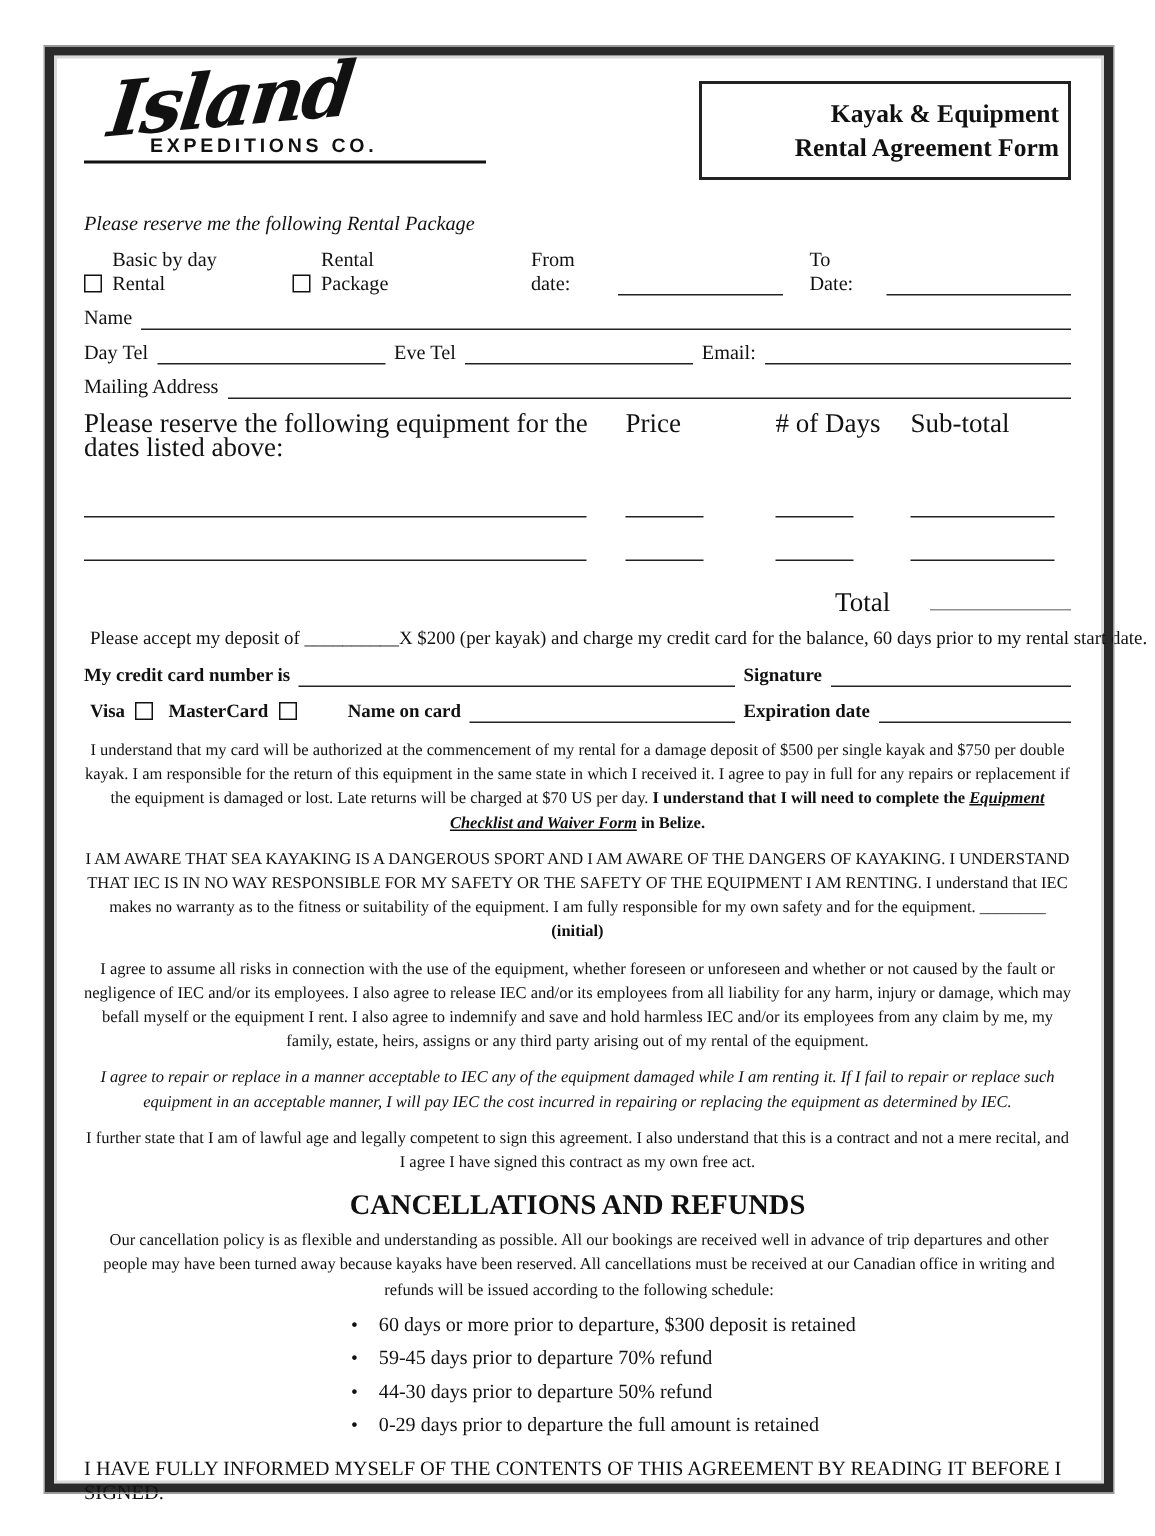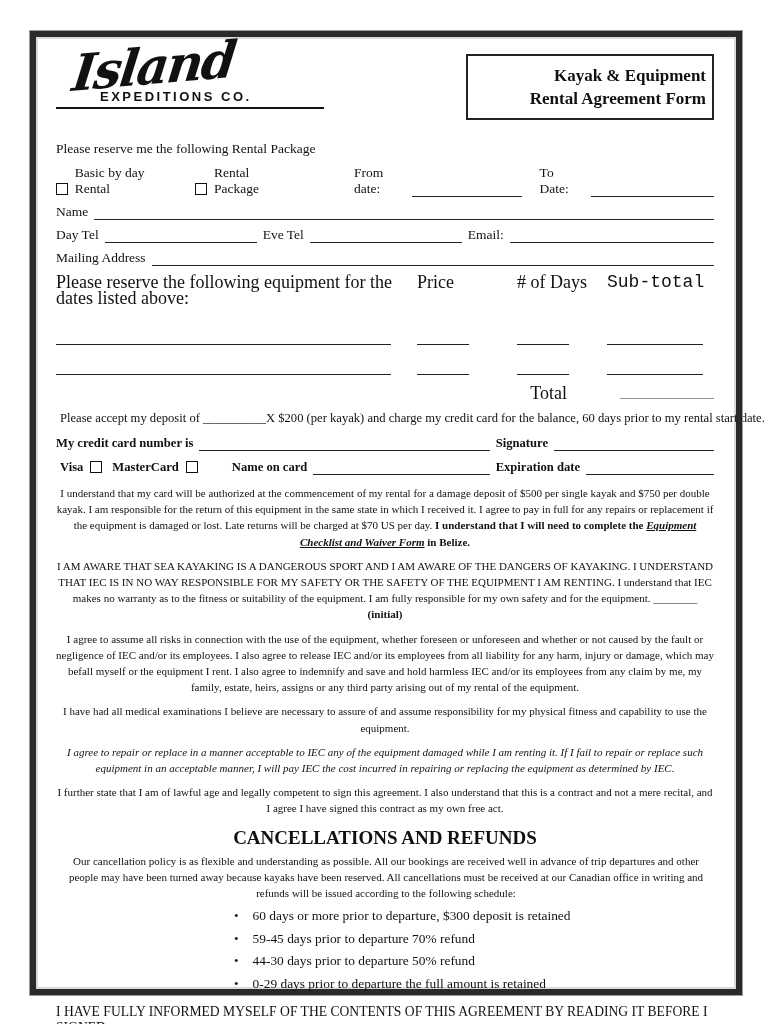--- a/index.html
+++ b/index.html
@@ -25,21 +25,21 @@
   .row{display:flex;align-items:flex-end;font-size:13.5px;line-height:16px;}
   .fill{display:inline-block;border-bottom:1.3px solid #222;height:13px;align-self:flex-end;}
   .fill.gray{border-bottom-color:#909090;}
   .gap6{margin-left:6px;}.gap10{margin-left:10px;}
   .flex1{flex:1;}
   .cb{display:inline-block;width:10px;height:10px;border:1.4px solid #111;background:#fff;
       margin:0 7px 2px 0;align-self:flex-end;}
   .cb.after{margin:0 0 2px 7px;}
   
   .eq-row{display:flex;font-size:18px;line-height:16px;}
-  .eq-c1{width:355px;}.eq-c2{width:95px;}.eq-c3{width:90px;}.eq-c4{flex:1;font-family:Liberation Mono, monospace;}
+  .eq-c1{width:355px;}.eq-c2{width:95px;}.eq-c3{width:90px;}.eq-c4{flex:1;}
   
   .para{font-size:11px;line-height:16.2px;margin-top:8px;text-align:center;}
   .b{font-weight:bold;}
   .biu{font-weight:bold;font-style:italic;text-decoration:underline;}
   .small-bold{font-weight:bold;font-size:12.6px;line-height:15px;}
   .heading{font-weight:bold;font-size:19px;text-align:center;margin-top:10px;}
   .bullets{margin:4px 0 0 178px;}
   .bullet-row{display:flex;align-items:baseline;font-size:13.4px;line-height:22.5px;}
   .bullet-dot{margin-right:14px;font-size:13px;}
   .caps-line{font-size:13.6px;margin-top:9px;}
@@ -55,21 +55,21 @@
         <div class="logo-script">Island</div>
         <div class="logo-sub">EXPEDITIONS CO.</div>
         <div class="logo-underline"></div>
       </div>
       <div class="title-box">
         <div>Kayak &amp; Equipment</div>
         <div>Rental Agreement Form</div>
       </div>
     </div>
 
-    <div class="row" style="margin-top:6px;">
+    <div class="row" style="margin-top:6px;font-style:italic;">
       <span>Please reserve me the following Rental Package</span>
     </div>
 
     <div class="row" style="margin-top:8px;">
       <span class="cb"></span>
       <span>Basic by day Rental</span>
       <span class="cb" style="margin-left:14px;"></span>
       <span>Rental Package</span>
       <span style="margin-left:58px;">From date:</span>
       <span class="fill" style="width:112px;"></span>
@@ -110,21 +110,21 @@
       <span class="eq-c4"><span class="fill" style="width:96px;"></span></span>
     </div>
 
     <div class="eq-row" style="margin-top:13px;">
       <span class="eq-c1"><span class="fill" style="width:335px;"></span></span>
       <span class="eq-c2" style="padding-left:6px;"><span class="fill" style="width:52px;"></span></span>
       <span class="eq-c3" style="padding-left:5px;"><span class="fill" style="width:52px;"></span></span>
       <span class="eq-c4"><span class="fill" style="width:96px;"></span></span>
     </div>
 
-    <div class="eq-row" style="margin-top:7px;">
+    <div class="eq-row" style="margin-top:17px;text-align:center;">
       <span class="eq-c1"></span>
       <span class="eq-c2"></span>
       <span class="eq-c3" style="padding-left:25px;">Total</span>
       <span class="eq-c4"><span class="fill gray" style="width:94px;"></span></span>
     </div>
 
     <div class="row" style="margin-top:8px;font-size:12.6px;white-space:nowrap;padding-left:4px;">
       <span>Please accept my deposit of __________X  $200 (per kayak)  and charge my credit card for the balance, 60 days prior to my rental start date.</span>
     </div>
 
@@ -145,21 +145,20 @@
       <span class="gap6">Expiration date</span>
       <span class="fill gap6" style="width:128px;"></span>
     </div>
 
     <p class="para" style="margin-top:10px;margin-bottom:0;"><span>I understand that my card will be authorized at the commencement of my rental for a damage deposit of $500 per single kayak and $750 per double kayak. I am responsible for the return of this equipment in the same state in which I received it.  I agree to pay in full for any repairs or replacement if the equipment is damaged or lost.  Late returns will be charged at $70 US per day.  </span><span class="b">I understand that I will need to complete the </span><span class="biu">Equipment Checklist and Waiver Form</span><span class="b"> in Belize.</span></p>
 
     <p class="para" style="margin-bottom:0;"><span>I AM AWARE THAT SEA KAYAKING IS A DANGEROUS SPORT AND I AM AWARE OF THE DANGERS OF KAYAKING.  I UNDERSTAND THAT IEC IS IN NO WAY RESPONSIBLE FOR MY SAFETY OR THE SAFETY OF THE EQUIPMENT I AM RENTING.  </span><span>I understand that IEC makes no warranty as to the fitness or suitability of the equipment.  I am fully responsible for my own safety and for the equipment.  ________  </span><span class="b">(initial)</span></p>
 
     <p class="para" style="margin-bottom:0;">I agree to assume all risks in connection with the use of the equipment, whether foreseen or unforeseen and whether or not caused by the fault or negligence of IEC and/or its employees.  I also agree to release IEC and/or its employees from all liability for any harm, injury or damage, which may befall myself or the equipment I rent.  I also agree to indemnify and save and hold harmless IEC and/or its employees from any claim by me, my family, estate, heirs, assigns or any third party arising out of my rental of the equipment.</p>
 
-    <p class="para" style="margin-bottom:0;">I have had all medical examinations I believe are necessary to assure of and assume responsibility for my physical fitness and capability to use the equipment.</p>
 
     <p class="para" style="margin-bottom:0;font-style:italic;">I agree to repair or replace in a manner acceptable to IEC any of the equipment damaged while I am renting it.  If I fail to repair or replace such equipment in an acceptable manner, I will pay IEC the cost incurred in repairing or replacing the equipment as determined by IEC.</p>
 
     <p class="para" style="margin-bottom:0;">I further state that I am of lawful age and legally competent to sign this agreement.  I also understand that this is a contract and not a mere recital, and I agree I have signed this contract as my own free act.</p>
 
     <div class="heading">CANCELLATIONS AND REFUNDS</div>
 
     <p class="para" style="margin-top:4px;margin-bottom:0;padding:0 2px 0 4px;">Our cancellation policy is as flexible and understanding as possible.  All our bookings are received well in advance of trip departures and other people may have been turned away because kayaks have been reserved.  All cancellations must be received at our Canadian office in writing and refunds will be issued according to the following schedule:</p>
 
     <div class="bullets">

